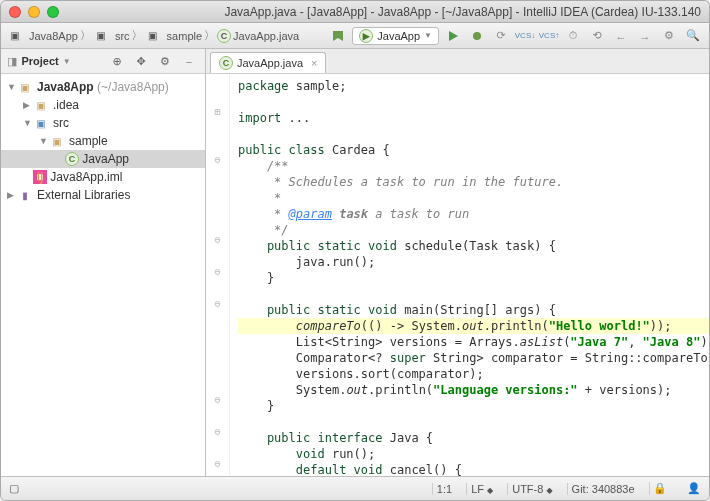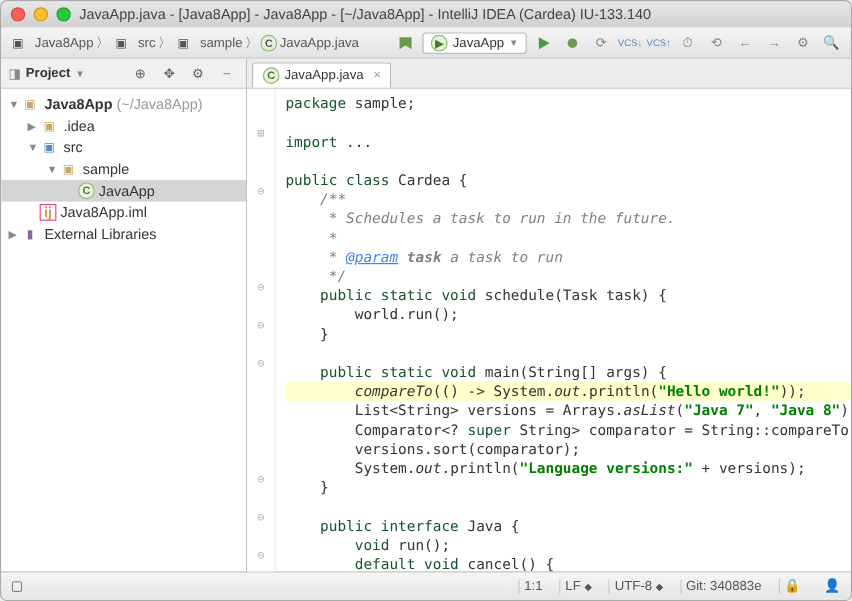--- a/index.html
+++ b/index.html
@@ -1,20 +1,20 @@
 <!DOCTYPE html>
 <html><head>
 <meta charset="utf-8">
 <style>
 * { margin: 0; padding: 0; box-sizing: border-box; }
 body { font-family: "Lucida Grande", Arial, sans-serif; font-size: 11px; color: #333; background: #ececec; width: 710px; height: 501px; overflow: hidden; border: 1px solid #aaa; border-radius: 6px; }
 .titlebar { height: 22px; background: linear-gradient(#e8e8e8, #d0d0d0); display: flex; align-items: center; padding: 0 8px; border-bottom: 1px solid #b0b0b0; border-radius: 6px 6px 0 0; }
 .tl { width: 12px; height: 12px; border-radius: 50%; margin-right: 7px; border: 1px solid rgba(0,0,0,0.2); }
 .tl.red { background: #ff5f57; } .tl.yel { background: #ffbd2e; } .tl.grn { background: #28c940; }
-.titletext { flex: 1; text-align: left; font-size: 12px; color: #444; }
+.titletext { flex: 1; text-align: right; font-size: 12px; color: #444; }
 .toolbar { height: 26px; background: linear-gradient(#f5f5f5, #e2e2e2); border-bottom: 1px solid #bfbfbf; display: flex; align-items: center; padding: 0 6px; gap: 4px; }
 .bc { display: flex; align-items: center; gap: 2px; font-size: 11px; }
 .bc span { color: #555; }
 .sep { color: #aaa; }
 .tbtn { width: 20px; height: 20px; display: flex; align-items: center; justify-content: center; color: #666; cursor: pointer; }
 .runcfg { display: flex; align-items: center; border: 1px solid #bbb; border-radius: 3px; padding: 1px 6px; background: #fff; font-size: 11px; gap: 4px; }
 .spacer { flex: 1; }
 .main { display: flex; height: 427px; }
 .sidebar { width: 205px; background: #fff; border-right: 1px solid #bfbfbf; display: flex; flex-direction: column; }
 .sbheader { height: 25px; border-bottom: 1px solid #ccc; display: flex; align-items: center; padding: 0 6px; background: #f0f0f0; gap: 4px; }
@@ -40,21 +40,21 @@
 .fld { font-style: italic; }
 .mth { font-style: italic; }
 .hl { background: #ffffcc; display: inline-block; width: 100%; }
 .gline { height: 16px; font-size: 10px; }
 .statusbar { height: 24px; border-top: 1px solid #bfbfbf; background: linear-gradient(#f5f5f5,#e5e5e5); display: flex; align-items: center; padding: 0 8px; gap: 10px; font-size: 11px; color: #555; }
 .sbitem { padding: 0 4px; border-left: 1px solid #ccc; }
 .sbitem:first-child { border-left: none; }
 .lock { margin-left: auto; }
 svg { display: block; }
 .cicon { width:14px; height:14px; border-radius:50%; background:#e8f0e0; border:1px solid #8bbf6b; color:#4a7a2a; font-size:9px; display:inline-flex; align-items:center; justify-content:center; font-weight:bold; }
-.jicon { width:14px; height:14px; background:#fff; border:1px solid #ec4899; color:#d4a050; font-size:12px; display:inline-flex; align-items:center; justify-content:center; font-weight:bold; }
+.jicon { width:14px; height:14px; background:#fff; border:4px solid #ec4899; color:#d4a050; font-size:12px; display:inline-flex; align-items:center; justify-content:center; font-weight:bold; }
 </style>
 </head>
 <body>
 
 <div class="titlebar">
   <div class="tl red"></div>
   <div class="tl yel"></div>
   <div class="tl grn"></div>
   <div class="titletext">JavaApp.java - [Java8App] - Java8App - [~/Java8App] - IntelliJ IDEA (Cardea) IU-133.140</div>
 </div>
@@ -185,21 +185,21 @@
 
 <span class="kw">import </span><span>...</span>
 
 <span class="kw">public class </span><span>Cardea {</span>
 <span class="cm">    /**</span>
 <span class="cm">     * Schedules a task to run in the future.</span>
 <span class="cm">     *</span>
 <span class="cm">     * </span><span class="tag">@param</span><b class="cm"> task</b><span class="cm"> a task to run</span>
 <span class="cm">     */</span>
 <span class="kw">    public static void </span><span>schedule(Task task) {</span>
-<span>        world.run();</span>
+<span>        java.run();</span>
 <span>    }</span>
 
 <span class="kw">    public static void </span><span>main(String[] args) {</span>
 <span class="hl"><span class="mth">        compareTo</span><span>(() -&gt; System.</span><span class="fld">out</span><span>.println(</span><span class="str">"Hello world!"</span><span>));</span></span>
 <span>        List&lt;String&gt; versions = Arrays.</span><span class="mth">asList</span><span>(</span><span class="str">"Java 7"</span><span>, </span><span class="str">"Java 8"</span><span>)</span>
 <span>        Comparator&lt;? </span><span class="kw">super </span><span>String&gt; comparator = String::compareTo</span>
 <span>        versions.sort(comparator);</span>
 <span>        System.</span><span class="fld">out</span><span>.println(</span><span class="str">"Language versions:"</span><span> + versions);</span>
 <span>    }</span>
 

